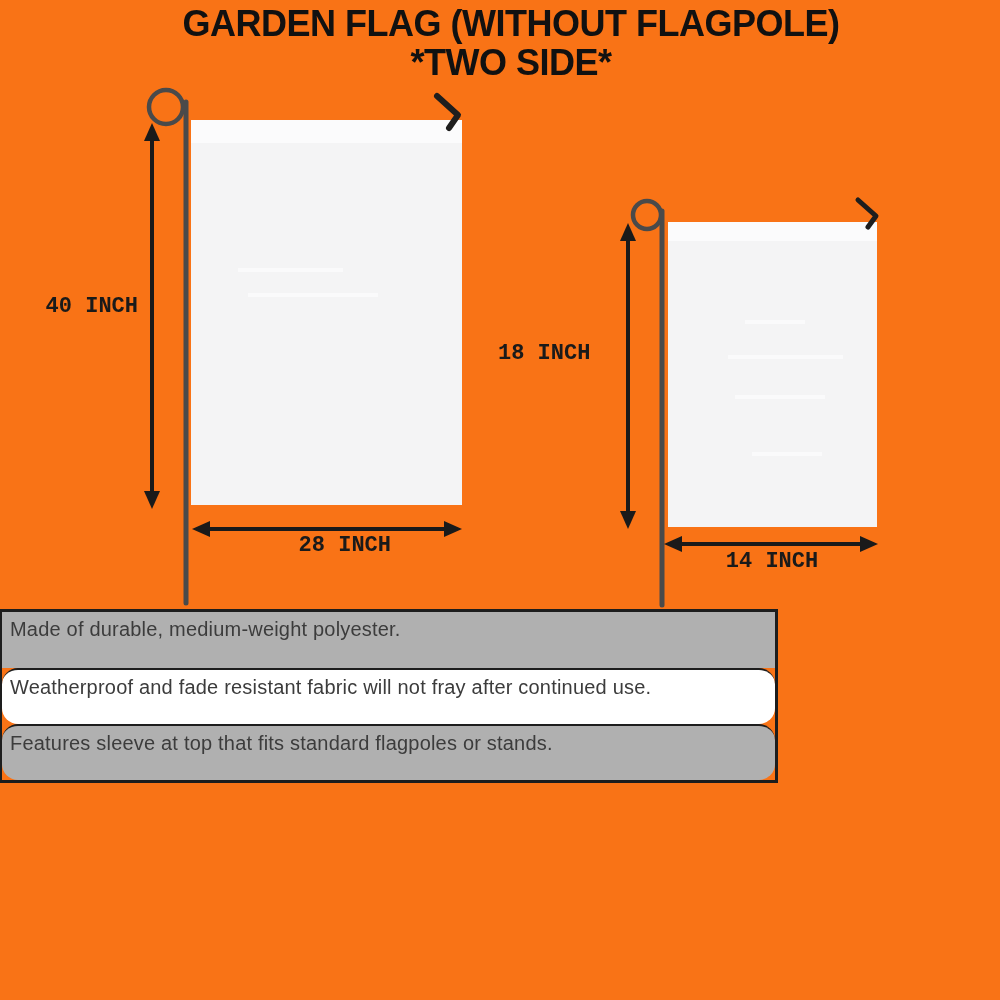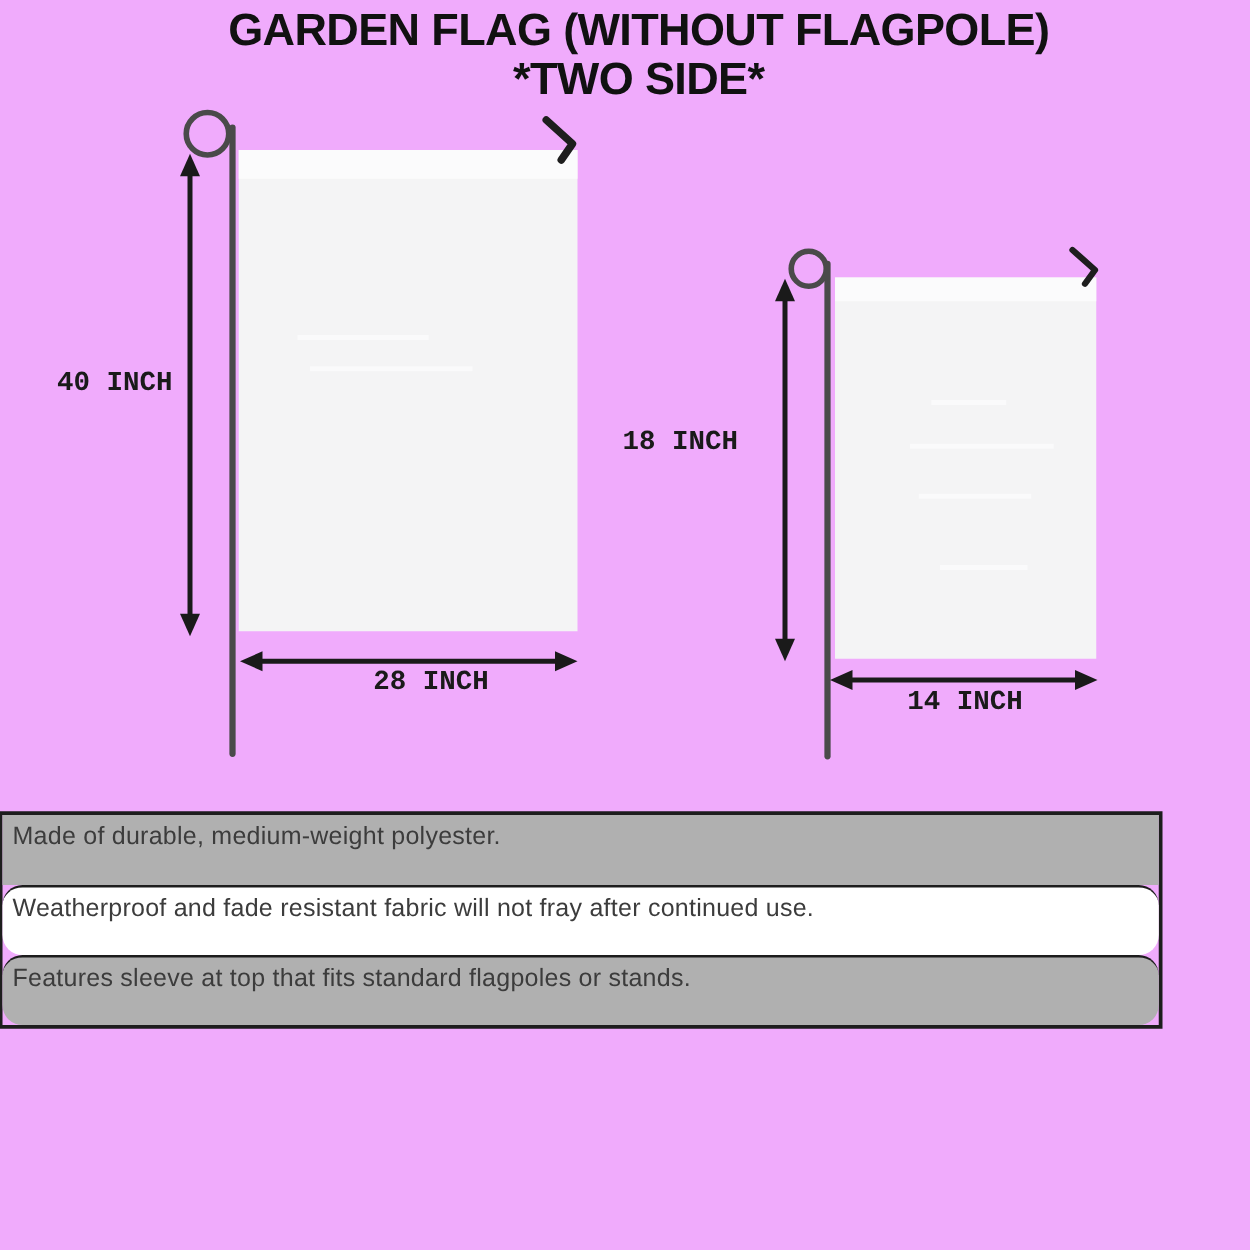--- a/index.html
+++ b/index.html
@@ -1,20 +1,20 @@
 <!DOCTYPE html>
 <html style="--color-title-text: #111111; --color-line-dark: #1a1a1a; --color-pole-gray: #4a4a4a; --color-flag-fill: #f4f4f5; --color-row-gray: #b0b0b0; --color-table-border: #1d1d1d; --color-feature-text: #3c3c3c;"><head>
 <meta charset="utf-8">
 <style>
   html, body { margin: 0; padding: 0; background: #ffffff; }
   .canvas {
     position: relative;
     width: 1000px;
     height: 1000px;
-    background: #f0abfc;
+    background: #f97316;
     overflow: hidden;
     font-family: "Liberation Sans", sans-serif;
   }
 
   
   .title-block {
     position: absolute;
     left: 0; top: 4px;
     width: 1000px;
     text-align: center;
@@ -57,25 +57,24 @@
   }
   .dim-40 { left: 22px;  top: 294px; width: 116px; text-align: right;  }
   .dim-28 { left: 251px; top: 533px; width: 140px; text-align: right; }
   .dim-18 { left: 498px; top: 341px; width: 116px; text-align: left;  }
   .dim-12 { left: 702px; top: 549px; width: 140px; text-align: center; }
 
   
   .features-table {
     position: absolute;
     left: 0; top: 609px;
-    width: 930px;
+    width: 778px;
     border: 3px solid var(--color-table-border, #1d1d1d);
     border-left-width: 2px;
     box-sizing: border-box;
-    margin-top: 40px;
   }
   .feature-row {
     height: 56px;
     box-sizing: border-box;
     font-size: 20px;
     font-weight: 400;
     letter-spacing: 0.2px;
     color: var(--color-feature-text, #3c3c3c);
   }
   .feature-row + .feature-row { border-top: 2px solid var(--color-table-border, #1d1d1d); border-radius: 16px; }

